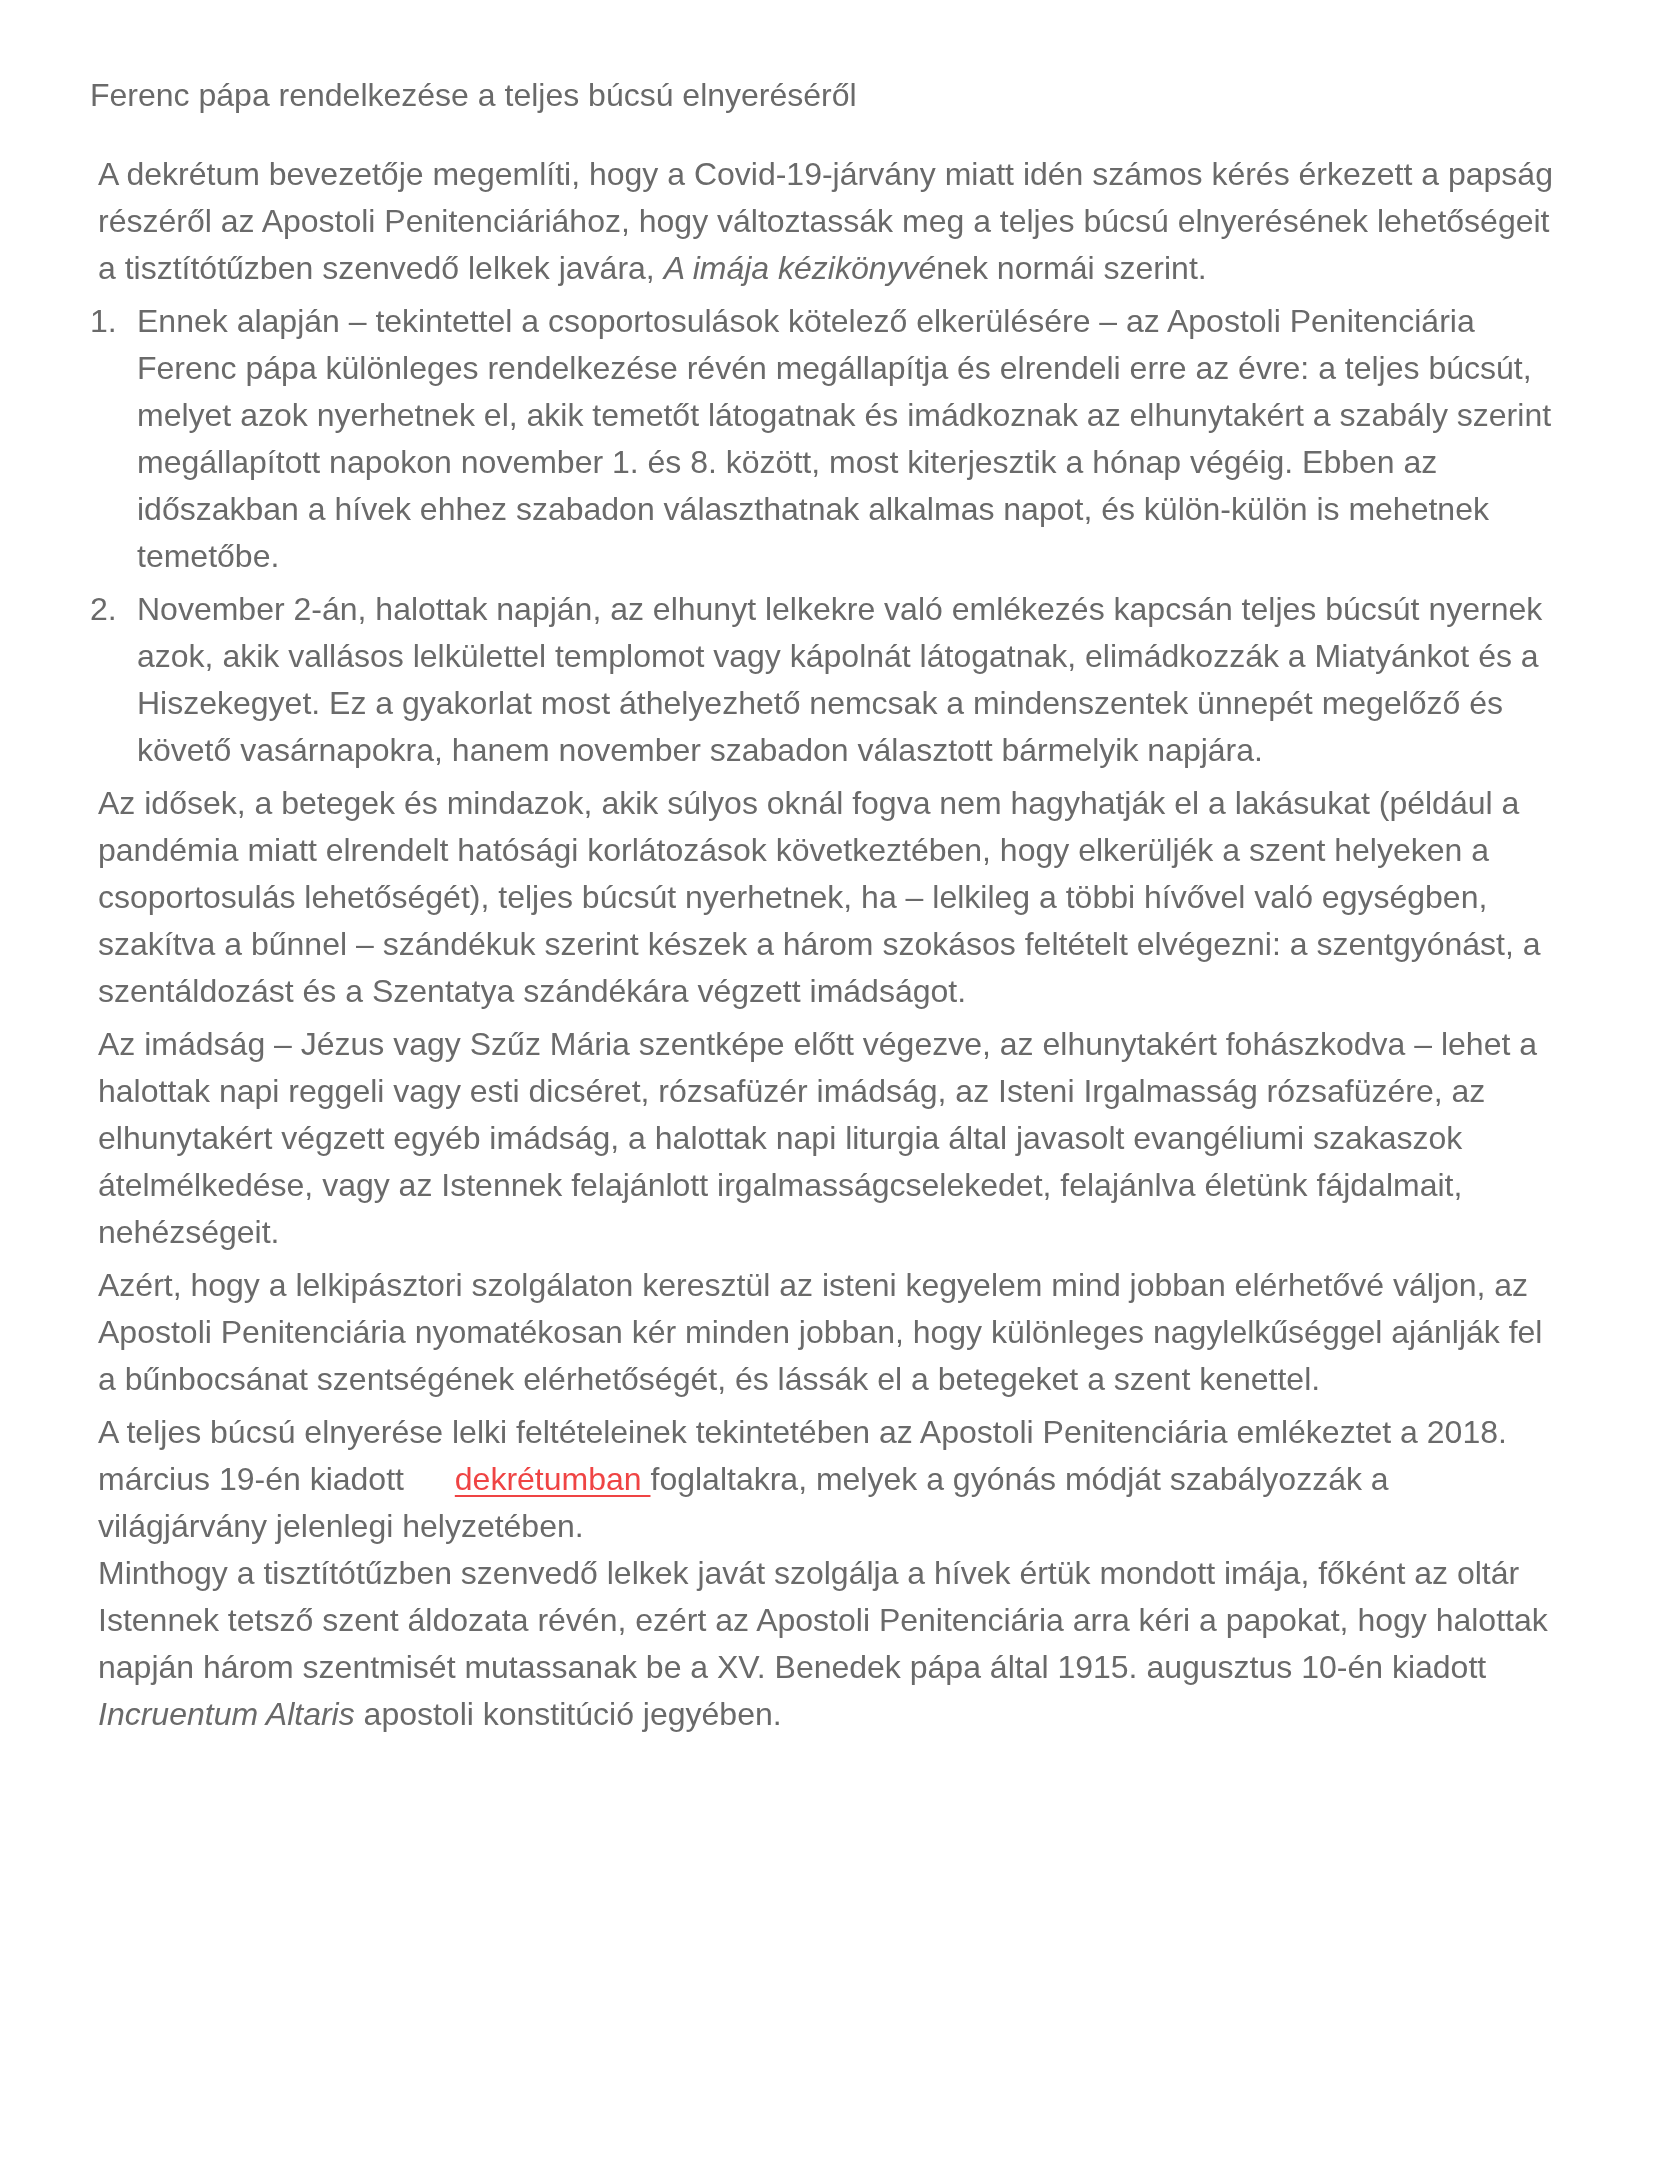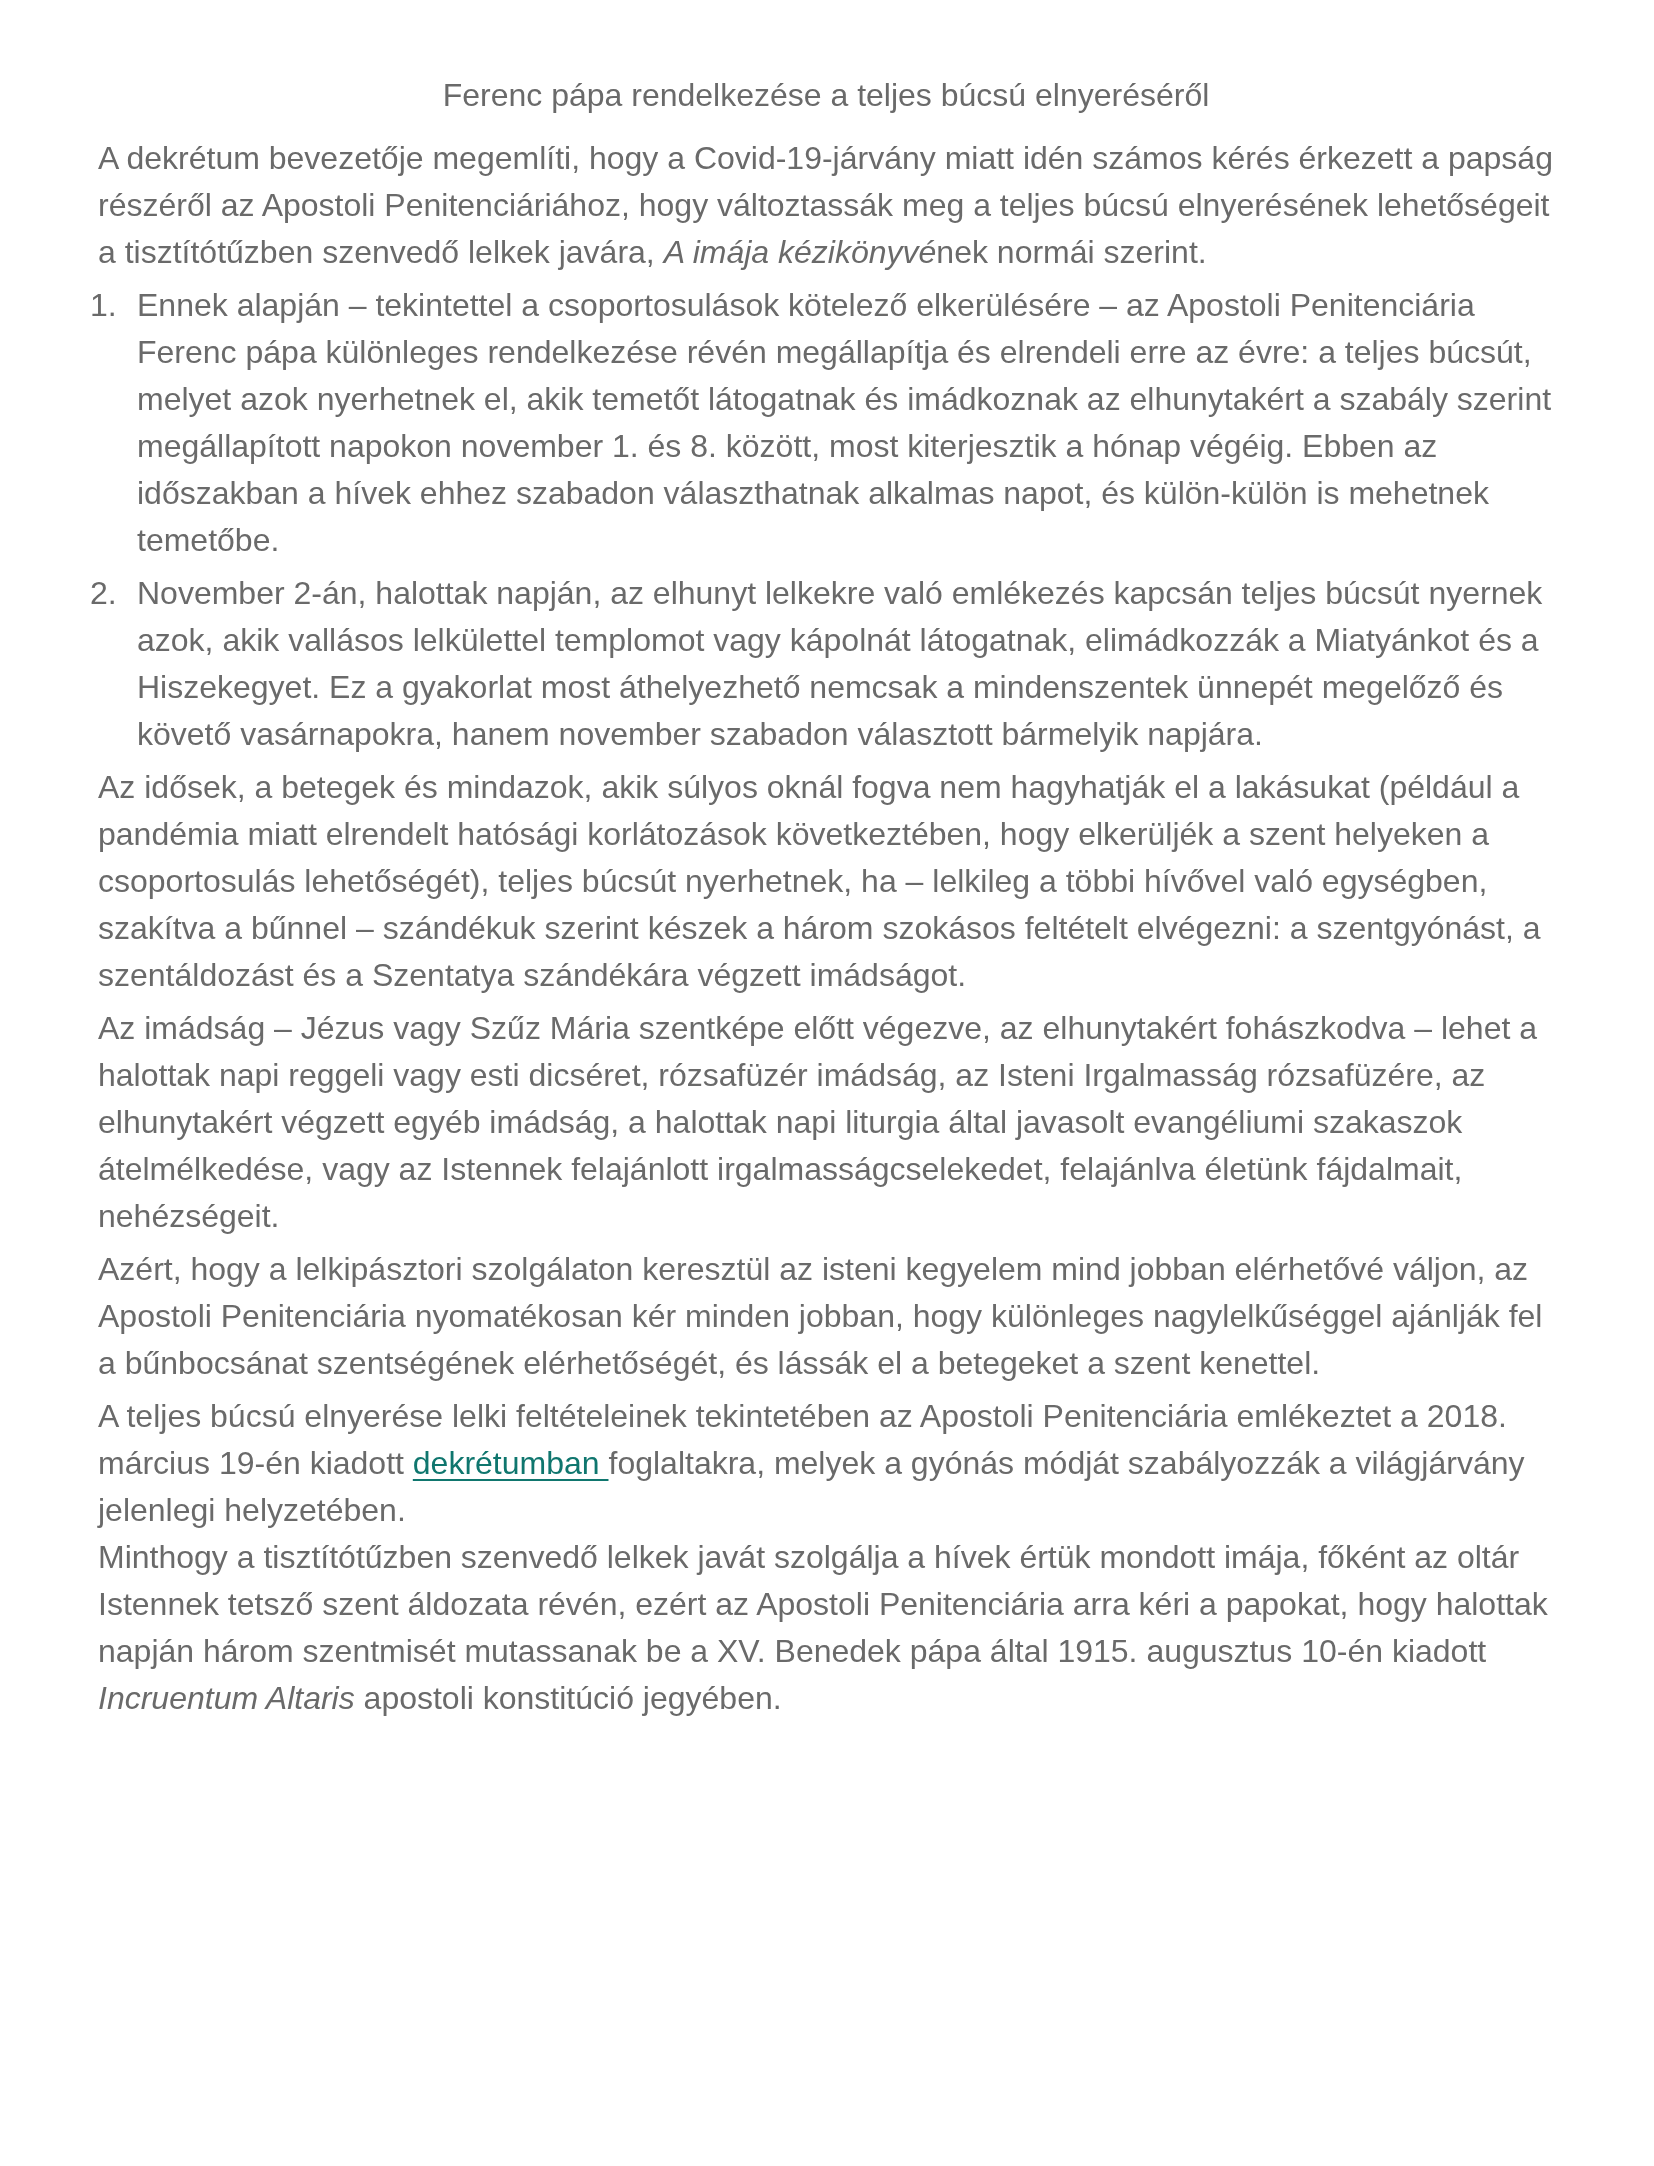--- a/index.html
+++ b/index.html
@@ -12,42 +12,43 @@
     padding: 72px 92px 0 90px;
     font-family: "Liberation Sans", sans-serif;
     font-size: 32px;
     line-height: 47px;
     color: #6a6a6a;
     overflow: hidden;
   }
   .title {
     font-size: 32px;
     font-weight: 400;
-    text-align: center;
-    margin: 0 0 16px 0;
+    text-align: left;
+    margin: 0 0 32px 0;
   }
   .para {
     margin: 0 0 6px 8px;
   }
   .list-item {
     display: flex;
     margin: 0 0 6px 0;
   }
   .num {
     flex: none;
     width: 47px;
   }
   .li-text { flex: 1 1 auto; }
   .it { font-style: italic; }
   .sub { margin: 0; }
   a.link {
-    color: #0f766e;
+    color: #ef4444;
     text-decoration: underline;
     text-underline-offset: 5px;
     text-decoration-thickness: 2px;
+    margin-left: 42px;
   }
 </style>
 </head>
 <body>
 
 <div class="page">
 
   <h1 class="title">Ferenc pápa rendelkezése a teljes búcsú elnyeréséről</h1>
 
   <p class="para"><span>A dekrétum bevezetője megemlíti, hogy a Covid-19-járvány miatt idén számos kérés érkezett a papság részéről az Apostoli Penitenciáriához, hogy változtassák meg a teljes búcsú elnyerésének lehetőségeit a tisztítótűzben szenvedő lelkek javára, </span><em class="it">A imája kézikönyvé</em><span>nek normái szerint.</span></p>

